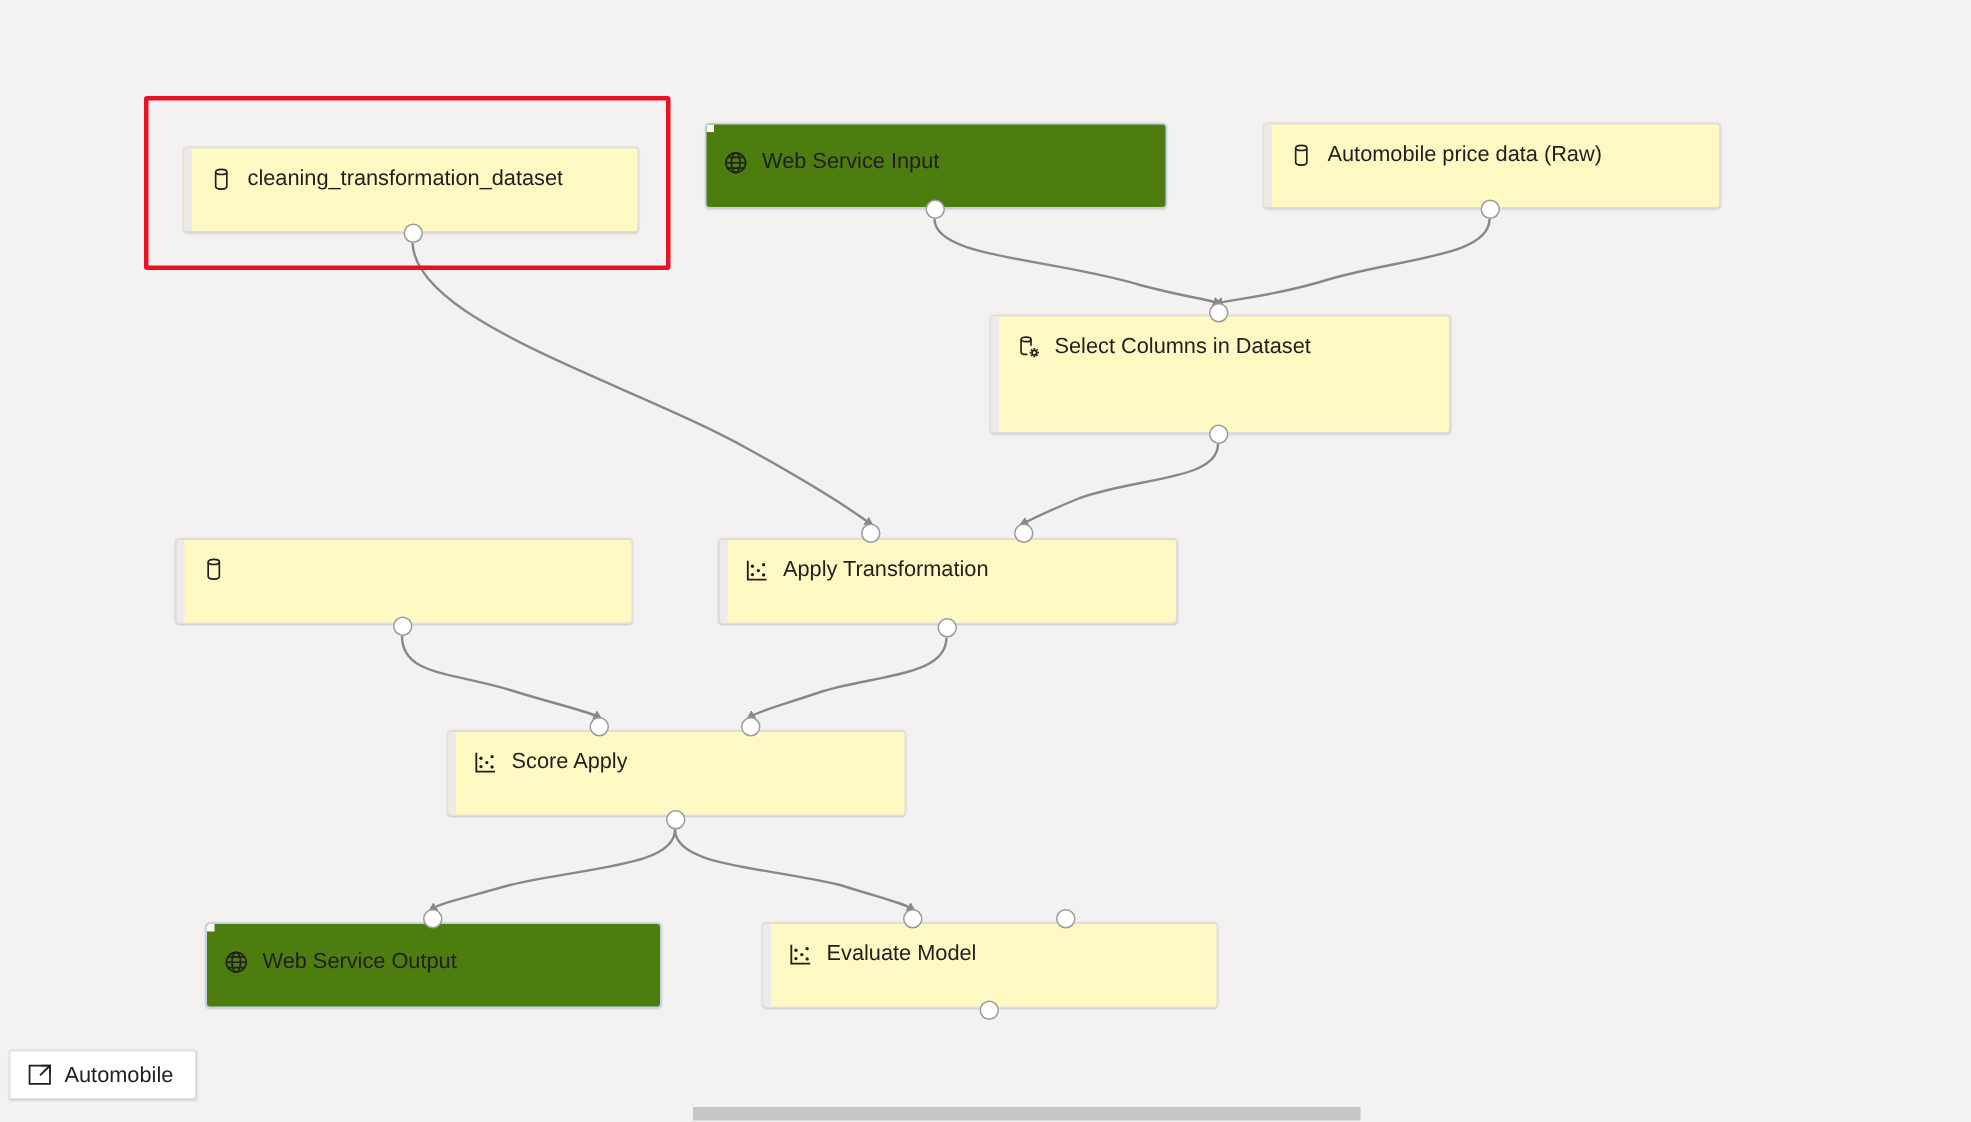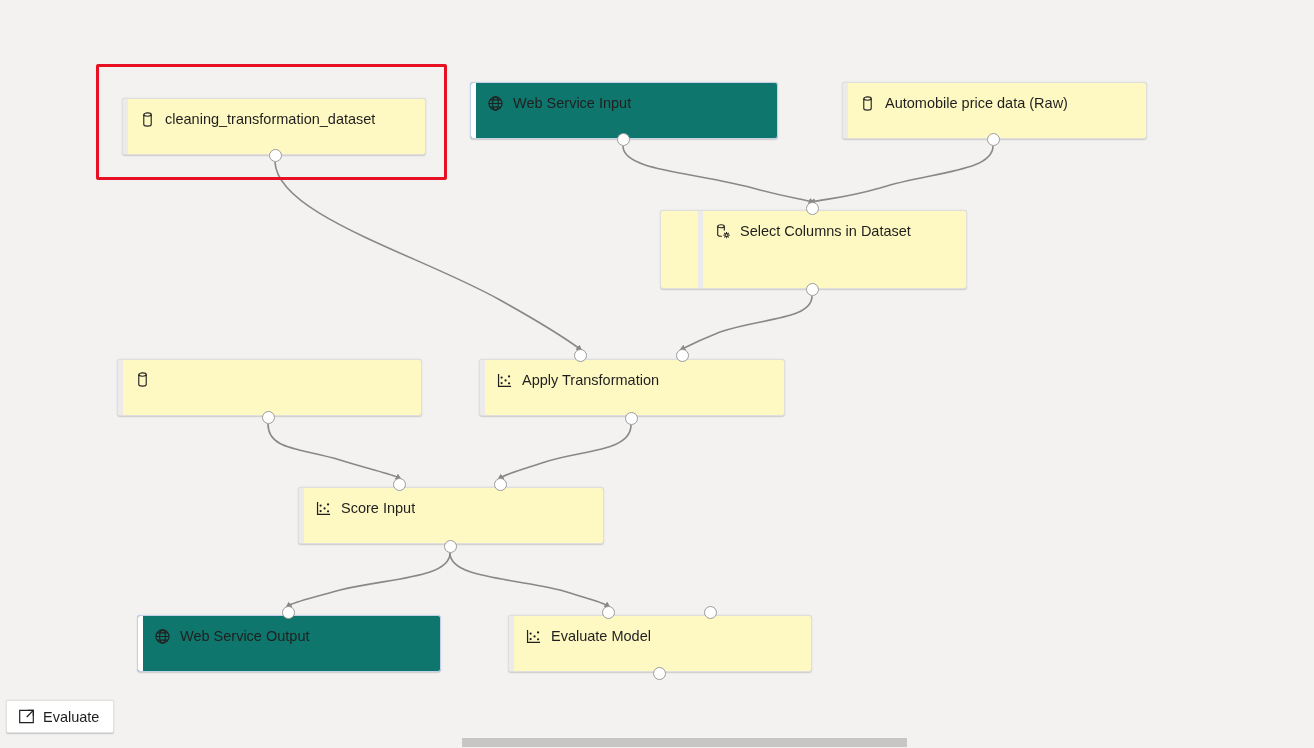--- a/index.html
+++ b/index.html
@@ -41,22 +41,23 @@
     box-shadow: 0 0.6px 1.8px rgba(0,0,0,0.10), 0 0.3px 0.9px rgba(0,0,0,0.07);
     display: flex;
     overflow: hidden;
   }
   .node .accent {
     width: 5px;
     flex: 0 0 5px;
     background: #eceaea;
   }
   .node.blue {
-    background: #0f766e;
+    background: #4d7c0f;
     border-color: #c3d2ea;
+    flex-direction: column;
   }
   .node.blue .accent {
     background: #ffffff;
   }
   .node .body {
     flex: 1 1 auto;
     padding: 11px 12px 0 11px;
     min-width: 0;
   }
   .node .title-row {
@@ -207,21 +208,21 @@
         <div class="body">
           <div class="title-row">
             <span class="ico"><svg viewBox="0 0 16 16" width="17" height="17" fill="none" stroke="currentColor" stroke-width="1.05">
                 <ellipse cx="8" cy="3.4" rx="3.5" ry="1.6"></ellipse>
                 <path d="M4.5 3.4 v9.2 c0 .9 1.57 1.6 3.5 1.6 s3.5-.7 3.5-1.6 V3.4"></path>
               </svg></span>
             <span class="title">Automobile price data (Raw)</span>
           </div>
         </div>
       </div>
-      <div class="node" style="left: 660px; top: 210px; width: 307px; height: 79px; padding-left: 37px;">
+      <div class="node" style="left: 660px; top: 210px; width: 307px; height: 79px;">
         <div class="accent"></div>
         <div class="body">
           <div class="title-row">
             <span class="ico"><svg viewBox="0 0 16 16" width="17" height="17" fill="none" stroke="currentColor" stroke-width="1.05">
                 <ellipse cx="6.6" cy="3.1" rx="3.1" ry="1.4"></ellipse>
                 <path d="M3.5 3.1 v8 c0 .8 1.39 1.4 3.1 1.4 q.45 0 .86-.05"></path>
                 <path d="M9.7 3.1 v4.0"></path>
                 <circle cx="11.8" cy="11.4" r="1.45"></circle>
                 <path d="M11.8 8.5 v1.0 M11.8 13.3 v1.0 M8.9 11.4 h1.0 M13.7 11.4 h1.0 M9.75 9.35 l.7.7 M13.15 12.75 l.7.7 M13.85 9.35 l-.7.7 M10.45 12.75 l-.7.7"></path>
               </svg></span>
@@ -265,21 +266,21 @@
             <span class="ico"><svg viewBox="0 0 16 16" width="17" height="17" fill="none" stroke="currentColor" stroke-width="1.15">
                 <path d="M2.4 1.8 V13.6 H14.2"></path>
                 <g fill="currentColor" stroke="none">
                   <circle cx="5.3" cy="10.4" r="1.05"></circle>
                   <circle cx="5.3" cy="5.2" r="1.05"></circle>
                   <circle cx="9.0" cy="7.9" r="1.05"></circle>
                   <circle cx="12.3" cy="4.2" r="1.05"></circle>
                   <circle cx="12.3" cy="10.6" r="1.05"></circle>
                 </g>
               </svg></span>
-            <span class="title">Score Input</span>
+            <span class="title">Score Apply</span>
           </div>
         </div>
       </div>
       <div class="node blue" style="left: 137px; top: 615px; width: 304px; height: 57px;">
         <div class="accent"></div>
         <div class="body">
           <div class="title-row">
             <span class="ico"><svg viewBox="0 0 16 16" width="17" height="17" fill="none" stroke="currentColor" stroke-width="1.05">
                 <circle cx="8" cy="8" r="6.2"></circle>
                 <ellipse cx="8" cy="8" rx="2.7" ry="6.2"></ellipse>
@@ -331,20 +332,20 @@
   <div class="selection-box" id="selection-box" style="left: 96px; top: 64px; width: 351px; height: 116px; border-color: rgb(232, 17, 35);"></div>
 
   <div id="navigator">
     <span class="ico">
       <svg viewBox="0 0 16 16" width="17" height="17" fill="none" stroke="currentColor" stroke-width="1.1">
         <path d="M1.6 2.2 h12.8 v11.6 h-12.8 z"></path>
         <path d="M9.2 2.2 L14.4 2.2 L14.4 7.4"></path>
         <path d="M14.4 2.2 L8.2 8.4" stroke-width="1.2"></path>
       </svg>
     </span>
-    <span>Evaluate</span>
+    <span>Automobile</span>
   </div>
 
   <div id="hscroll-track">
     <div id="hscroll-thumb" style="left: 462px; width: 445px;"></div>
   </div>
 
 </div>
 
 </body></html>

